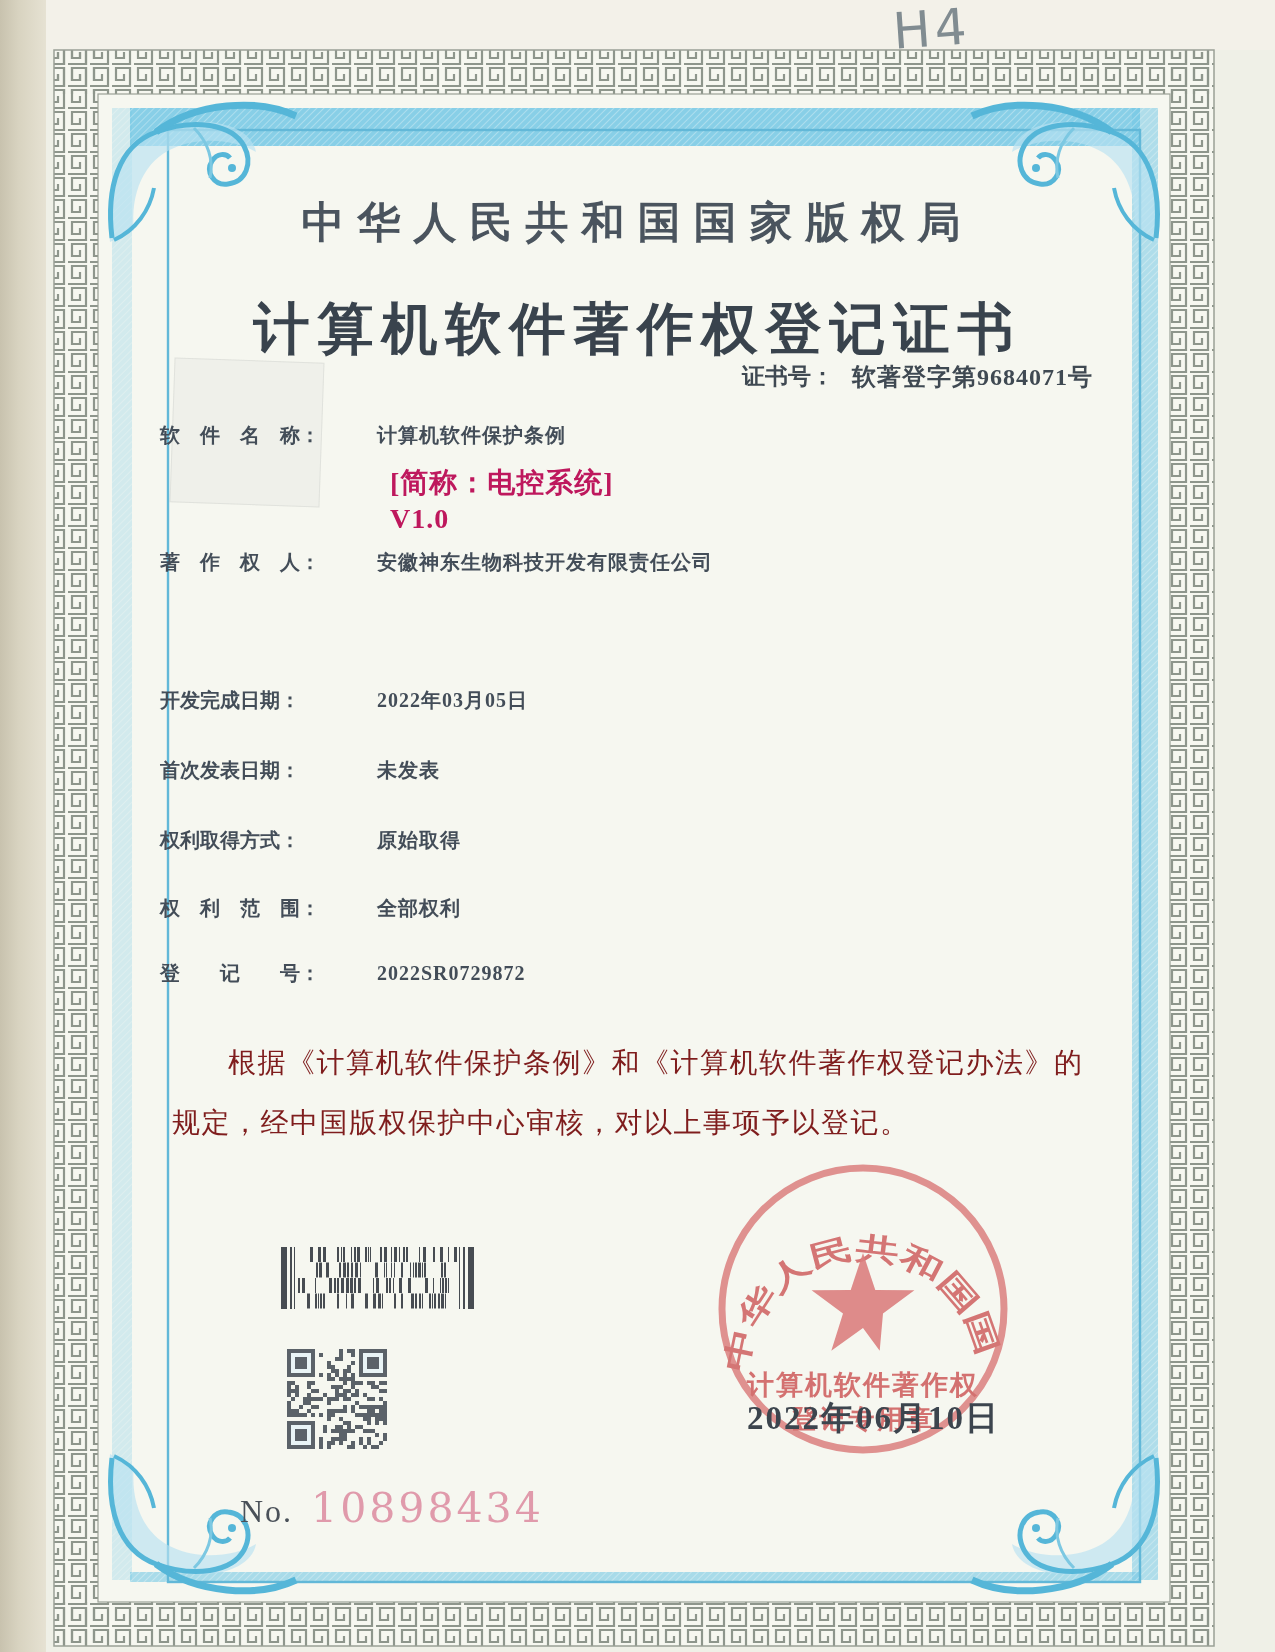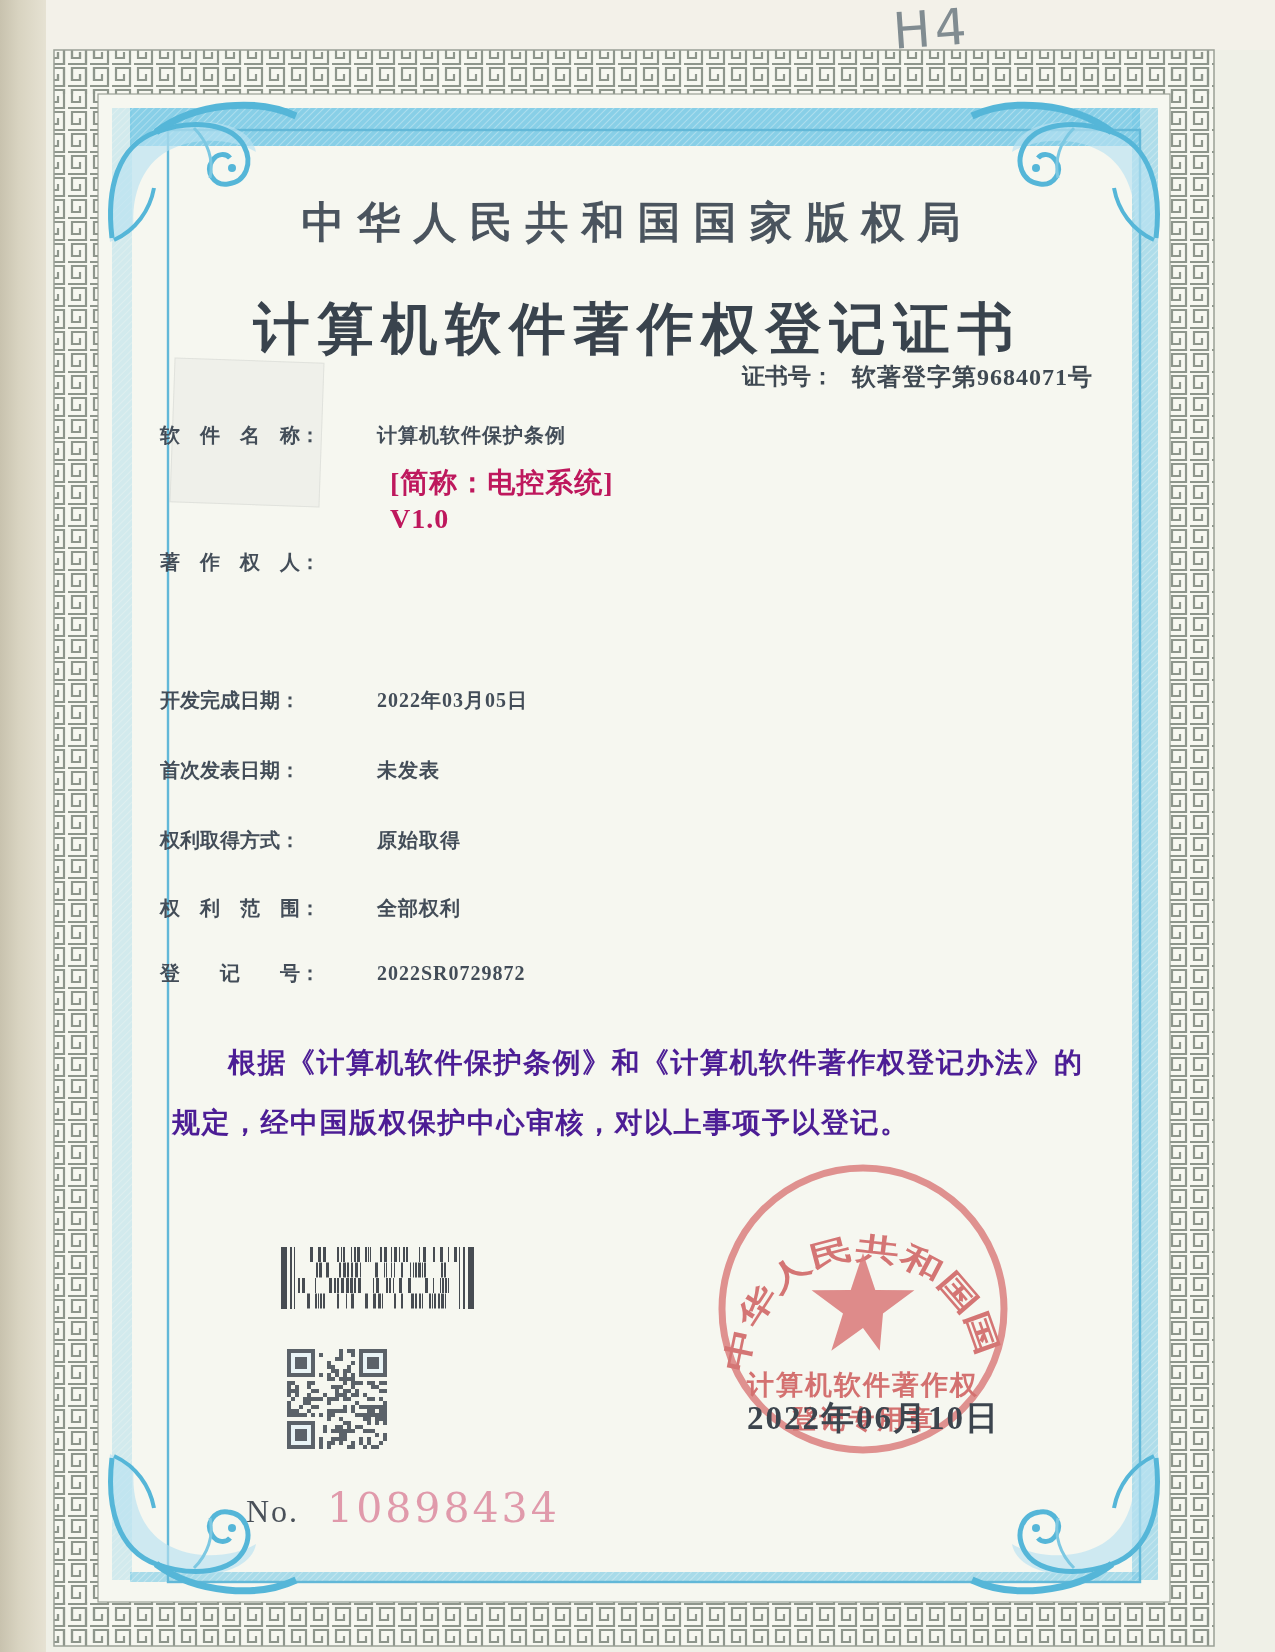--- a/index.html
+++ b/index.html
@@ -33,29 +33,29 @@
   .certno { left:742px; top:361px; display:flex; gap:18px; font-size:23px;
     font-weight:700; color:#3f4952;text-align:right; }
   .certno .val { font-size:24px; letter-spacing:1px; }
 
   .frow { left:160px; display:flex; align-items:flex-start; line-height:1.15;
     font-size:20px; font-weight:700; color:#434d58; }
   .frow .lab { width:215px; flex:0 0 215px; white-space:nowrap; }
   .frow .val { margin-left:2px; white-space:nowrap; letter-spacing:1px; }
   .subline { left:390px; font-size:28px; font-weight:700; color:#be185d; letter-spacing:1px; }
 
-  .stmt { left:172px; width:920px; font-size:28px; font-weight:700;
-    color:#4c1d95; letter-spacing:1.5px; line-height:1.1; }
+  .stmt { left:172px; width:920px; font-size:28px; font-weight:400;
+    color:#7f1d1d; letter-spacing:1.5px; line-height:1.1; }
   .stmt-indent { text-indent:2em; }
 
   .artifact { left:172px; top:360px; width:150px; height:145px;
     background:rgba(150,160,155,.07); border:1px solid rgba(140,150,145,.15);
     transform:rotate(2deg); }
 
-  .serial { left:246px; top:1484px; display:flex; gap:28px; align-items:baseline;text-align:right; }
+  .serial { left:240px; top:1484px; display:flex; gap:18px; align-items:baseline;text-align:right; }
   .serial .no { font-size:32px; color:#4a5159; letter-spacing:2px; }
   .serial .num { font-size:41px; color:#e09aab; letter-spacing:3px;
     font-family:"DejaVu Serif",serif; }
 
   .issue-date { left:747px; top:1396px; font-size:33px; font-weight:700;
     color:#3c454e; letter-spacing:2px; }
 </style>
 </head>
 <body>
 
@@ -119,20 +119,21 @@
 
 <div class="abs frow" style="top:424px">
   <span class="lab">软　件　名　称：</span>
   <span class="val">计算机软件保护条例</span>
 </div>
 <div class="abs subline" style="top:464px">[简称：电控系统]</div>
 <div class="abs subline" style="top:503px">V1.0</div>
 
 <div class="abs frow" style="top:551px">
   <span class="lab">著　作　权　人：</span>
+  <span class="val">安徽神东生物科技开发有限责任公司</span>
 </div>
 
 <div class="abs frow" style="top:689px">
   <span class="lab">开发完成日期：</span>
   <span class="val">2022年03月05日</span>
 </div>
 
 <div class="abs frow" style="top:759px">
   <span class="lab">首次发表日期：</span>
   <span class="val">未发表</span>

